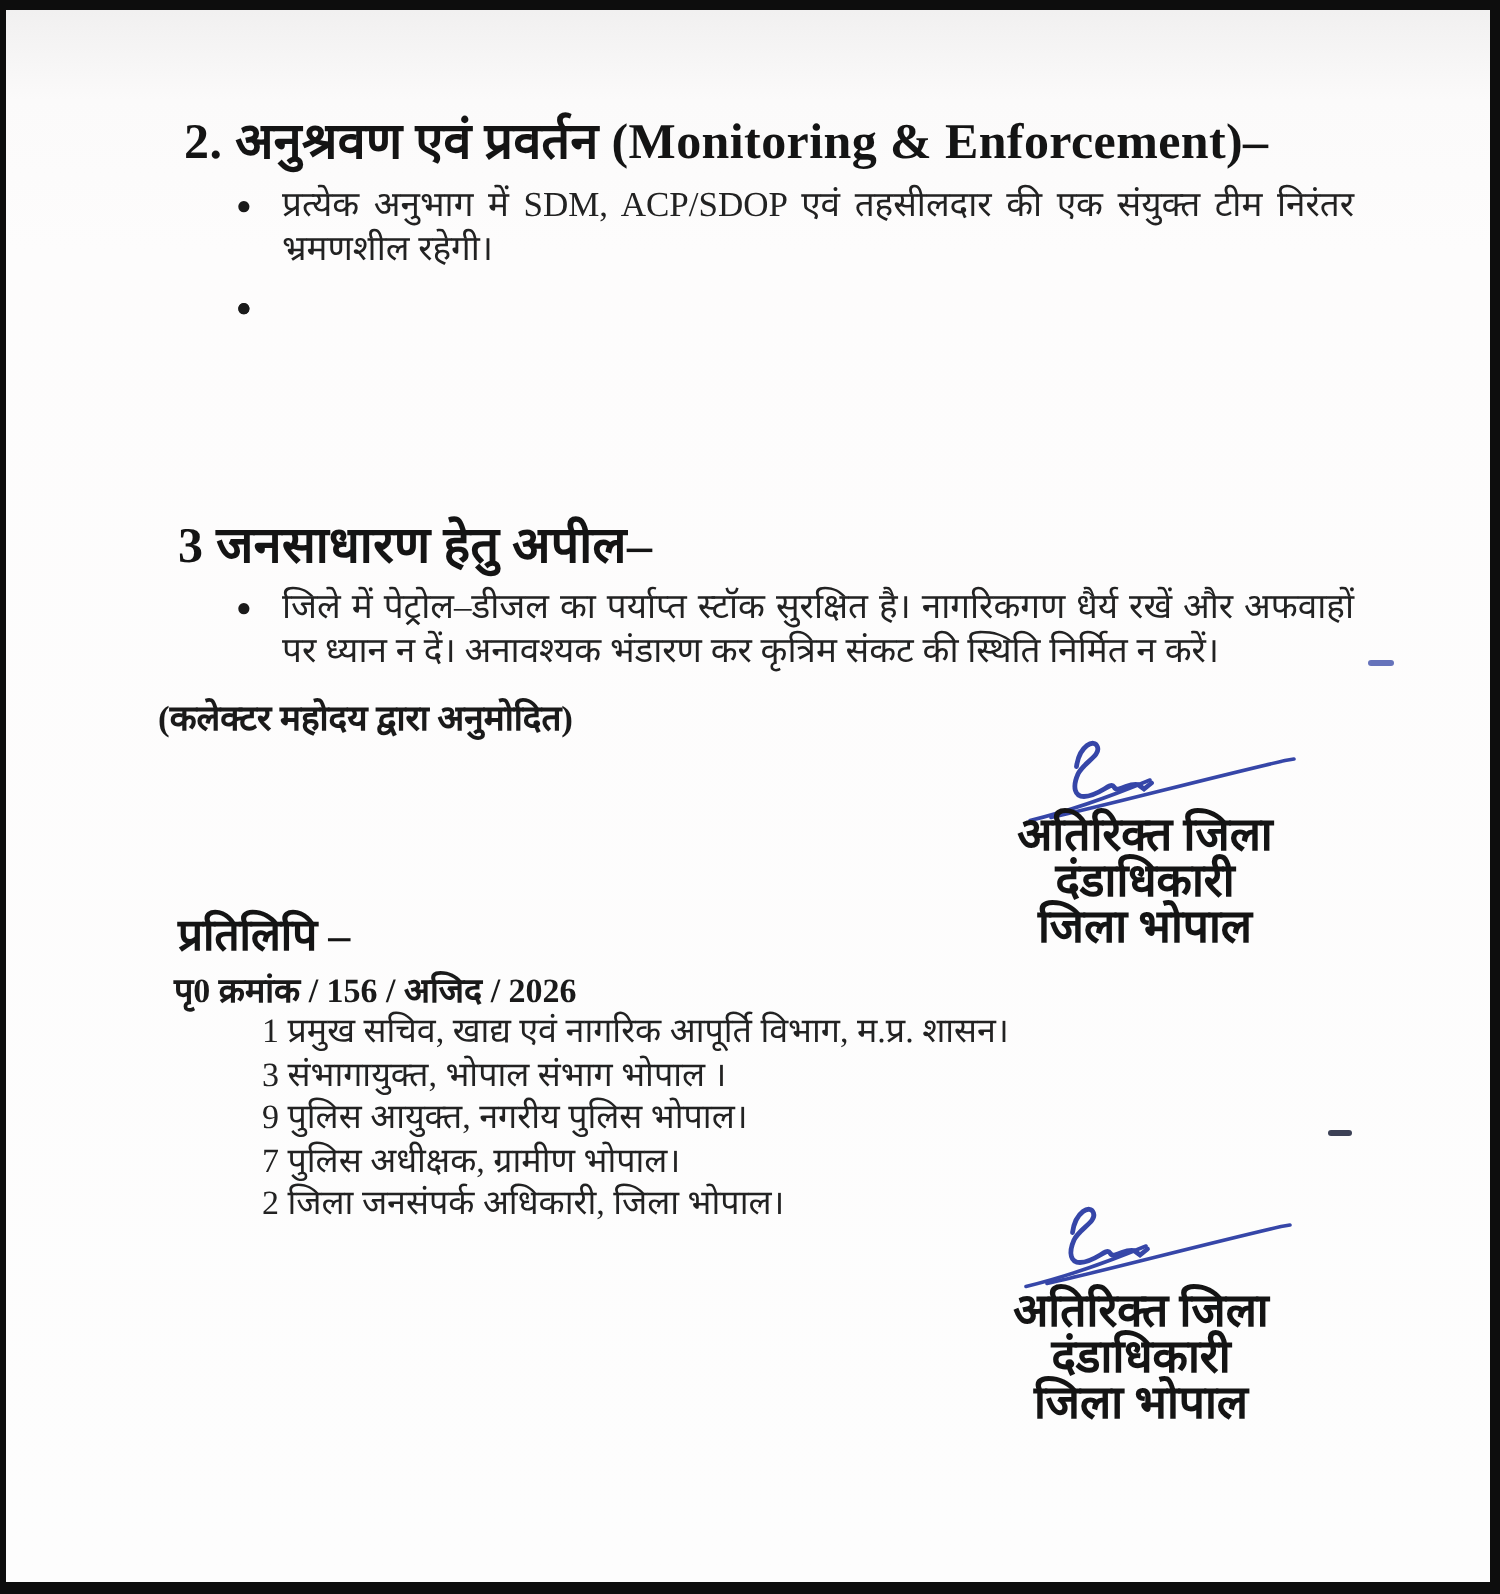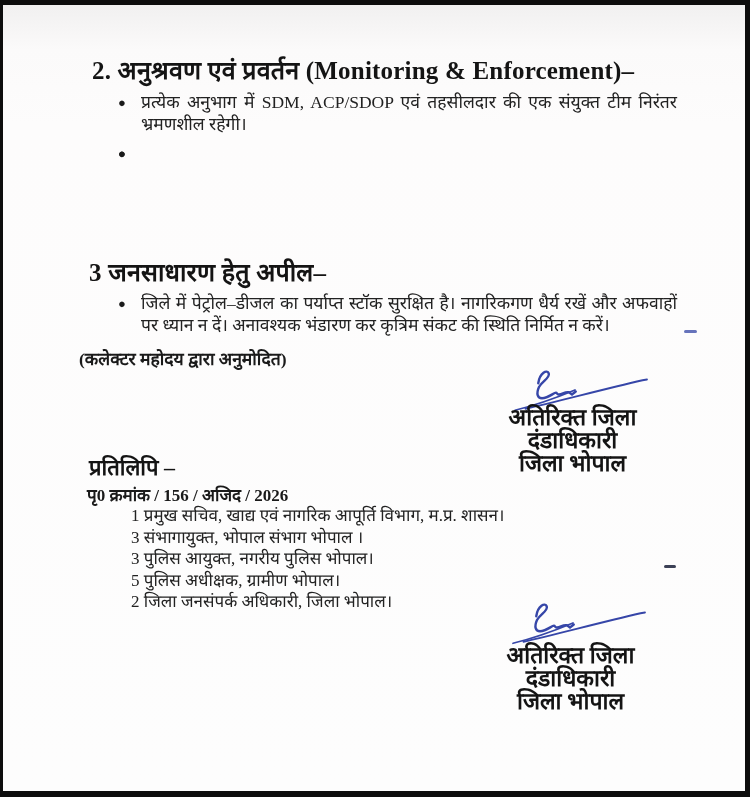--- a/index.html
+++ b/index.html
@@ -86,22 +86,22 @@
 
     <div class="abs pratilipi" style="left:86px;top:446px;">प्रतिलिपि –</div>
 
     <div class="abs refrow" style="left:84px;top:478px;">
       <span>पृ0 क्रमांक / 156 / अजिद / 2026</span>
     </div>
 
     <div class="abs recipients" style="left:84px;top:500px;margin-left:44px;">
       <div>1 प्रमुख सचिव, खाद्य एवं नागरिक आपूर्ति विभाग, म.प्र. शासन।</div>
       <div>3 संभागायुक्त, भोपाल संभाग भोपाल  ।</div>
-      <div>3 पुलिस आयुक्त, नगरीय पुलिस भोपाल।</div>
-      <div>5 पुलिस अधीक्षक, ग्रामीण भोपाल।</div>
+      <div>9 पुलिस आयुक्त, नगरीय पुलिस भोपाल।</div>
+      <div>7 पुलिस अधीक्षक, ग्रामीण भोपाल।</div>
       <div>2 जिला जनसंपर्क अधिकारी, जिला भोपाल।</div>
     </div>
 
     <div class="abs penmark dark" style="left:661px;top:560px;width:12px;height:3px;"></div>
 
     <svg class="signature abs" style="left:498px;top:594px;" width="150" height="48" viewBox="0 0 200 62">
       <g fill="none" stroke="#3646a8" stroke-width="3.2" stroke-linecap="round">
         <path d="M47 22 C49 8 59 3 61 9 C63 15 52 19 48 27 C44 36 46 42 52 42 C59 42 65 37 69 35 C73 33 71 38 75 37 C80 36 83 33 88 34 L92 37 L97 33"></path>
         <path d="M30 56 C70 47 130 31 186 18 L192 17" stroke-width="2.4"></path>
         <path d="M96 31 C72 41 45 51 16 58" stroke-width="2.4"></path>

